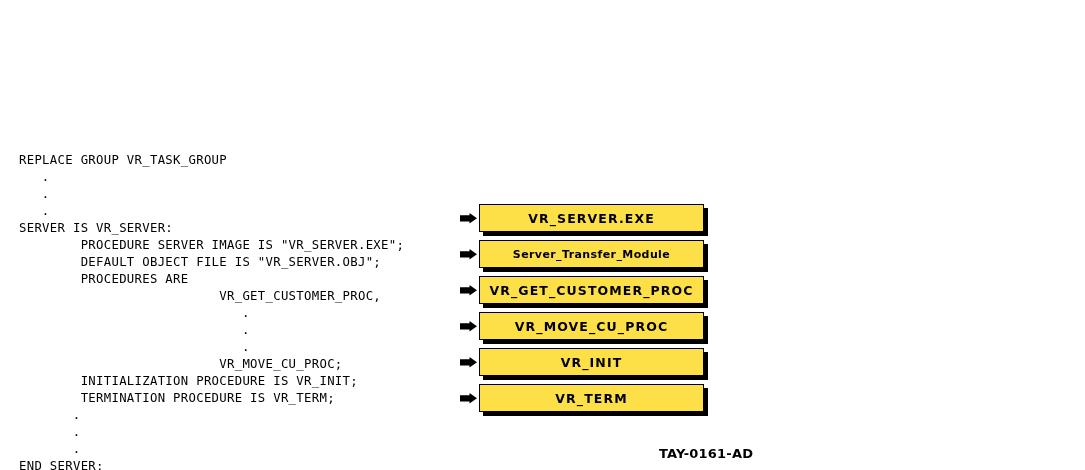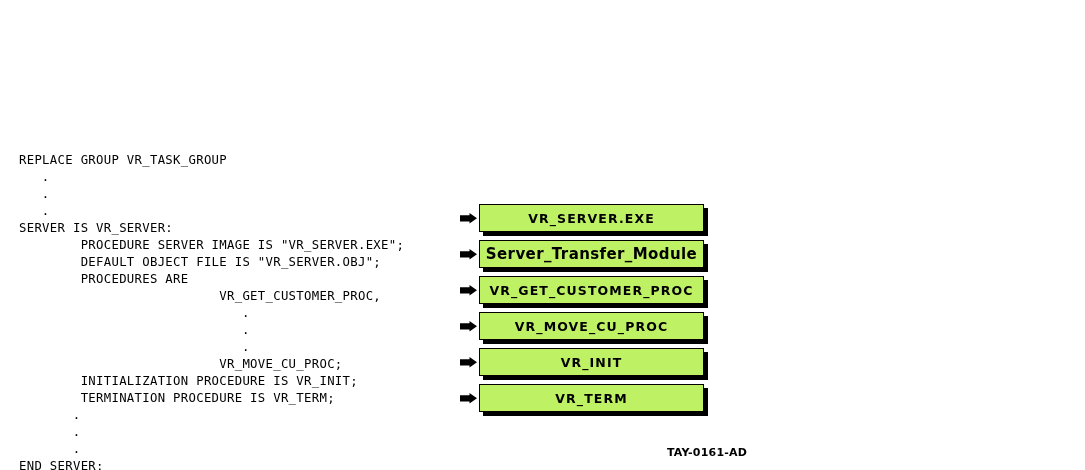--- a/index.html
+++ b/index.html
@@ -52,62 +52,61 @@
     height: 36px;
     margin-bottom: 0px;
   }
   .flow-box {
     position: absolute;
     left: 0;
     top: 0;
     width: 225px;
     height: 28px;
     border: 1.6px solid #000;
-    background: #bef264;
+    background: #fde047;
     box-shadow: 4px 4px 0 0 #000;
     box-sizing: border-box;
     display: flex;
     align-items: center;
     justify-content: center;
   }
   .flow-box .box-label {
     font-family: "DejaVu Sans", "Liberation Sans", sans-serif;
     font-weight: bold;
     font-size: 12.5px;
     letter-spacing: 1.1px;
     color: #000;
     white-space: nowrap;
   }
   .flow-box.small-label .box-label {
-    font-size: 15px;
+    font-size: 11px;
     letter-spacing: 0.4px;
   }
 
   
   .arrow {
     position: absolute;
     left: -19px;
     width: 18px;
     height: 11px;
     pointer-events: none;
   }
   .arrow svg { display: block; }
 
   
   #figure-caption {
     position: absolute;
     left: 659px;
     top: 446px;
     font-family: "DejaVu Sans", "Liberation Sans", sans-serif;
     font-weight: bold;
-    font-size: 11px;
+    font-size: 13px;
     letter-spacing: 0.2px;
     color: #000;
     white-space: nowrap;
-    margin-left: 8px;
   }
 </style>
 </head>
 <body>
 
 <div id="code-listing"><div class="code-line">REPLACE GROUP VR_TASK_GROUP</div><div class="code-dot">    .</div><div class="code-dot">    .</div><div class="code-dot">    .</div><div class="code-line">SERVER IS VR_SERVER:</div><div class="code-line">        PROCEDURE SERVER IMAGE IS "VR_SERVER.EXE";</div><div class="code-line">        DEFAULT OBJECT FILE IS "VR_SERVER.OBJ";</div><div class="code-line">        PROCEDURES ARE</div><div class="code-line">                          VR_GET_CUSTOMER_PROC,</div><div class="code-dot">                              .</div><div class="code-dot">                              .</div><div class="code-dot">                              .</div><div class="code-line">                          VR_MOVE_CU_PROC;</div><div class="code-line">        INITIALIZATION PROCEDURE IS VR_INIT;</div><div class="code-line">        TERMINATION PROCEDURE IS VR_TERM;</div><div class="code-dot">        .</div><div class="code-dot">        .</div><div class="code-dot">        .</div><div class="code-line">END SERVER;</div></div>
 
 <div id="box-column">
     <div class="box-row">
       <div class="arrow" style="top: 9px;">

